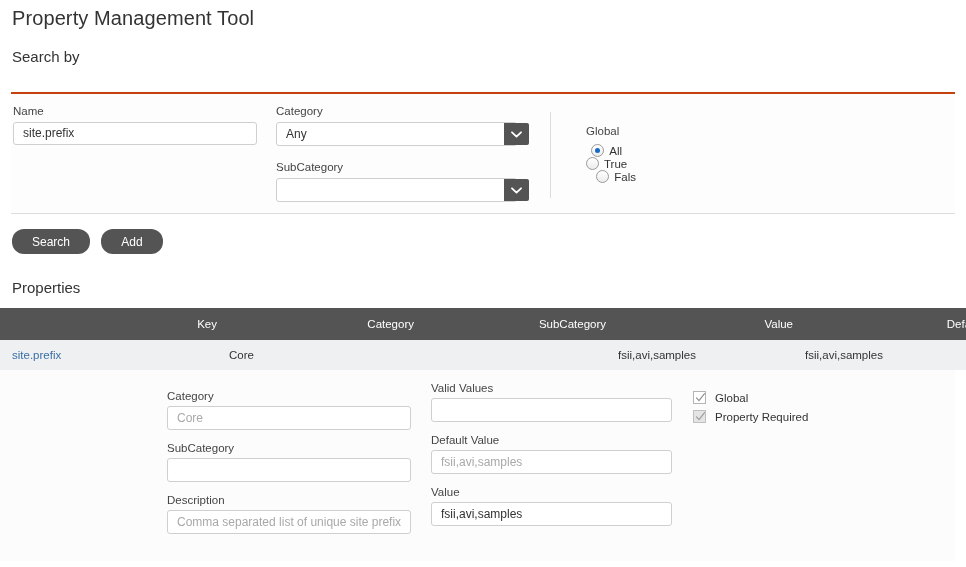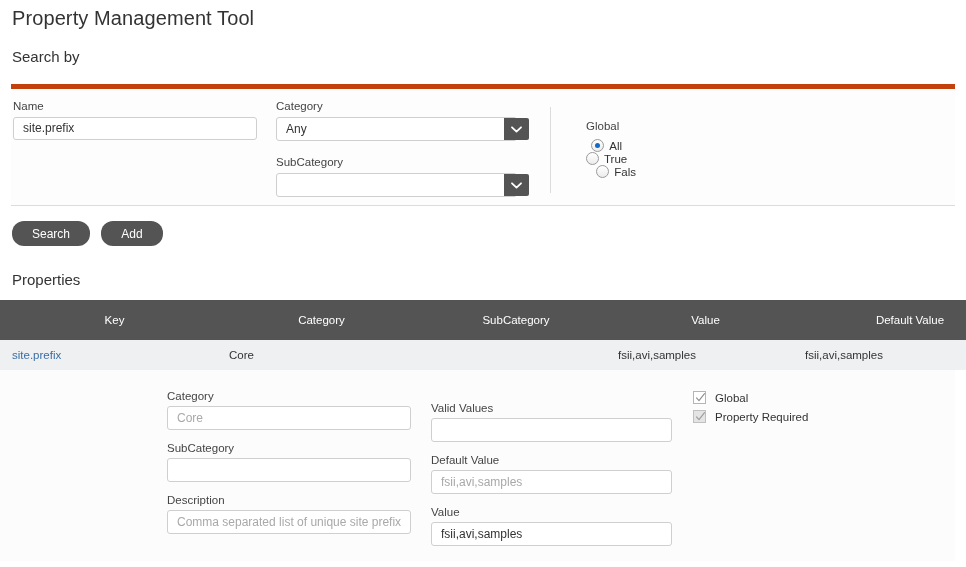--- a/index.html
+++ b/index.html
@@ -31,22 +31,22 @@
   .section-heading {
     font-size: 15px;
     font-weight: normal;
     color: #333333;
     margin: 0;
     padding: 18px 0 0 12px;
   }
 
   
   .search-panel {
-    margin: 19px 11px 0 11px;
-    border-top: 5px solid #c2410c;
+    margin: 27px 11px 0 11px;
+    border-top: 2px solid #c2410c;
     border-bottom: 1px solid #dcdcdc;
     background: #fdfdfd;
     height: 122px;
     position: relative;
     box-sizing: border-box;
   }
   .field-label {
     font-size: 11.5px;
     color: #444444;
     display: block;
@@ -214,22 +214,22 @@
     margin-top: 12px;
     width: 955px;
     border-collapse: collapse;
     table-layout: fixed;
   }
   .table th {
     background: #545454;
     color: #ffffff;
     font-size: 11.5px;
     font-weight: normal;
-    text-align: center;
-    height: 40px;
+    text-align: right;
+    height: 32px;
     padding: 0 0 0 12px;
     vertical-align: middle;
   }
   .table td {
     background: #eef0f2;
     font-size: 11.5px;
     color: #333333;
     height: 30px;
     padding: 0 0 0 12px;
     vertical-align: middle;
@@ -254,21 +254,21 @@
   }
   .edit-col-left {
     position: absolute;
     left: 167px;
     top: 20px;
     width: 244px;
   }
   .edit-col-mid {
     position: absolute;
     left: 431px;
-    top: 32px;
+    top: 12px;
     width: 241px;
   }
   .edit-col-right {
     position: absolute;
     left: 693px;
     top: 21px;
   }
   .edit-field { margin-bottom: 12px; }
   .edit-field .field-label { margin-bottom: 4px; }
   .edit-field .txt-input { width: 100%; height: 24px; line-height: 24px; }

